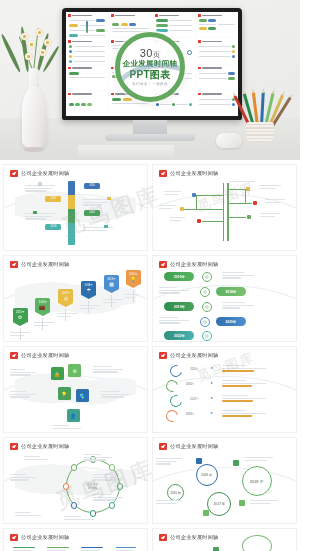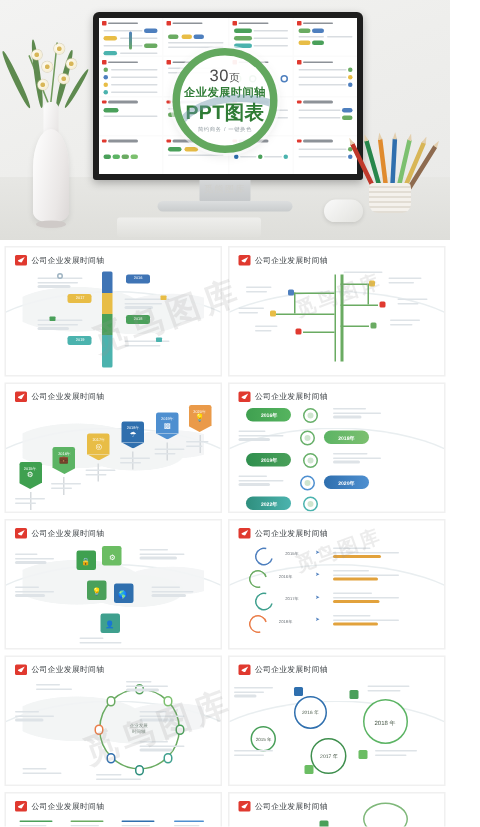--- a/index.html
+++ b/index.html
@@ -73,21 +73,21 @@
     overflow:hidden;
   }
   .badge:after{
     content:""; position:absolute; left:-6px; top:26px; width:82px; height:50px;
     border-radius:50%; border:5px solid rgba(110,150,170,.45);
     pointer-events:none;
   }
   .badge-pages { font-size:11px; color:#4b4b4b; line-height:1.05; letter-spacing:.5px; }
   .badge-pages em { font-style:normal; font-size:7px; }
   .badge-l1 { font-size:7.5px; color:#2f7c35; font-weight:bold; letter-spacing:.3px; line-height:1.25; }
-  .badge-l2 { font-size:13px; color:#2f7c35; font-weight:bold; letter-spacing:.3px; line-height:1.25;text-align:center; }
+  .badge-l2 { font-size:10px; color:#2f7c35; font-weight:bold; letter-spacing:.3px; line-height:1.25;text-align:center; }
   .badge-l3 { font-size:3.6px; color:#9aa3a8; letter-spacing:.4px; margin-top:1px; }
 
   
   .vase-wrap { position:absolute; left:6px; top:24px; width:56px; height:128px; }
   .vase-body {
     position:absolute; left:16px; bottom:4px; width:24px; height:62px;
     background:linear-gradient(100deg,#ffffff,#eae7e6 70%,#dcd8d7);
     border-radius:12px 12px 9px 9px / 26px 26px 7px 7px;
     box-shadow:0 2px 4px rgba(0,0,0,.10);
   }

